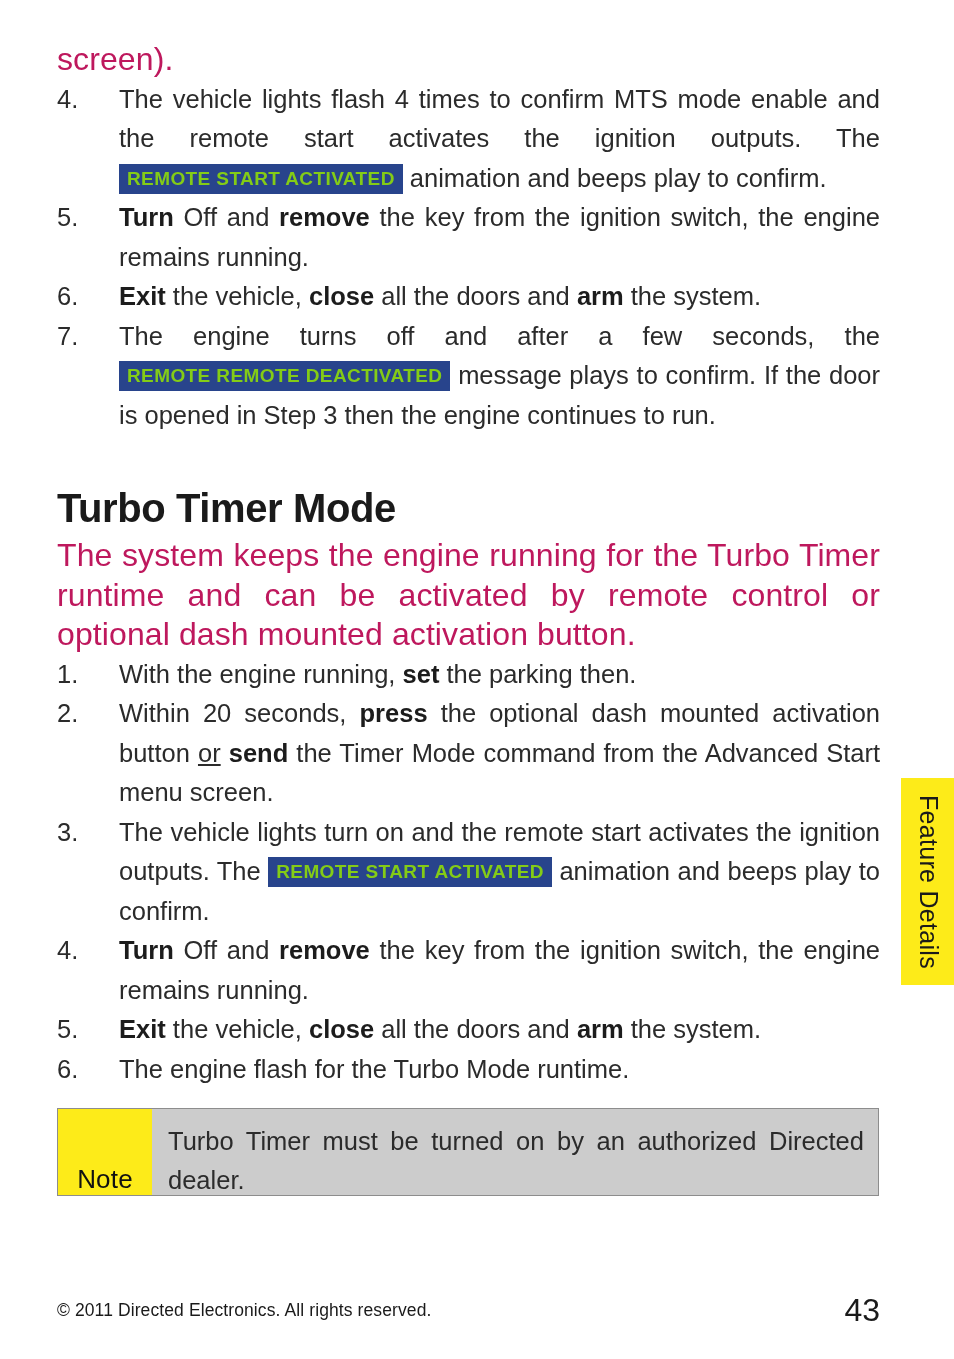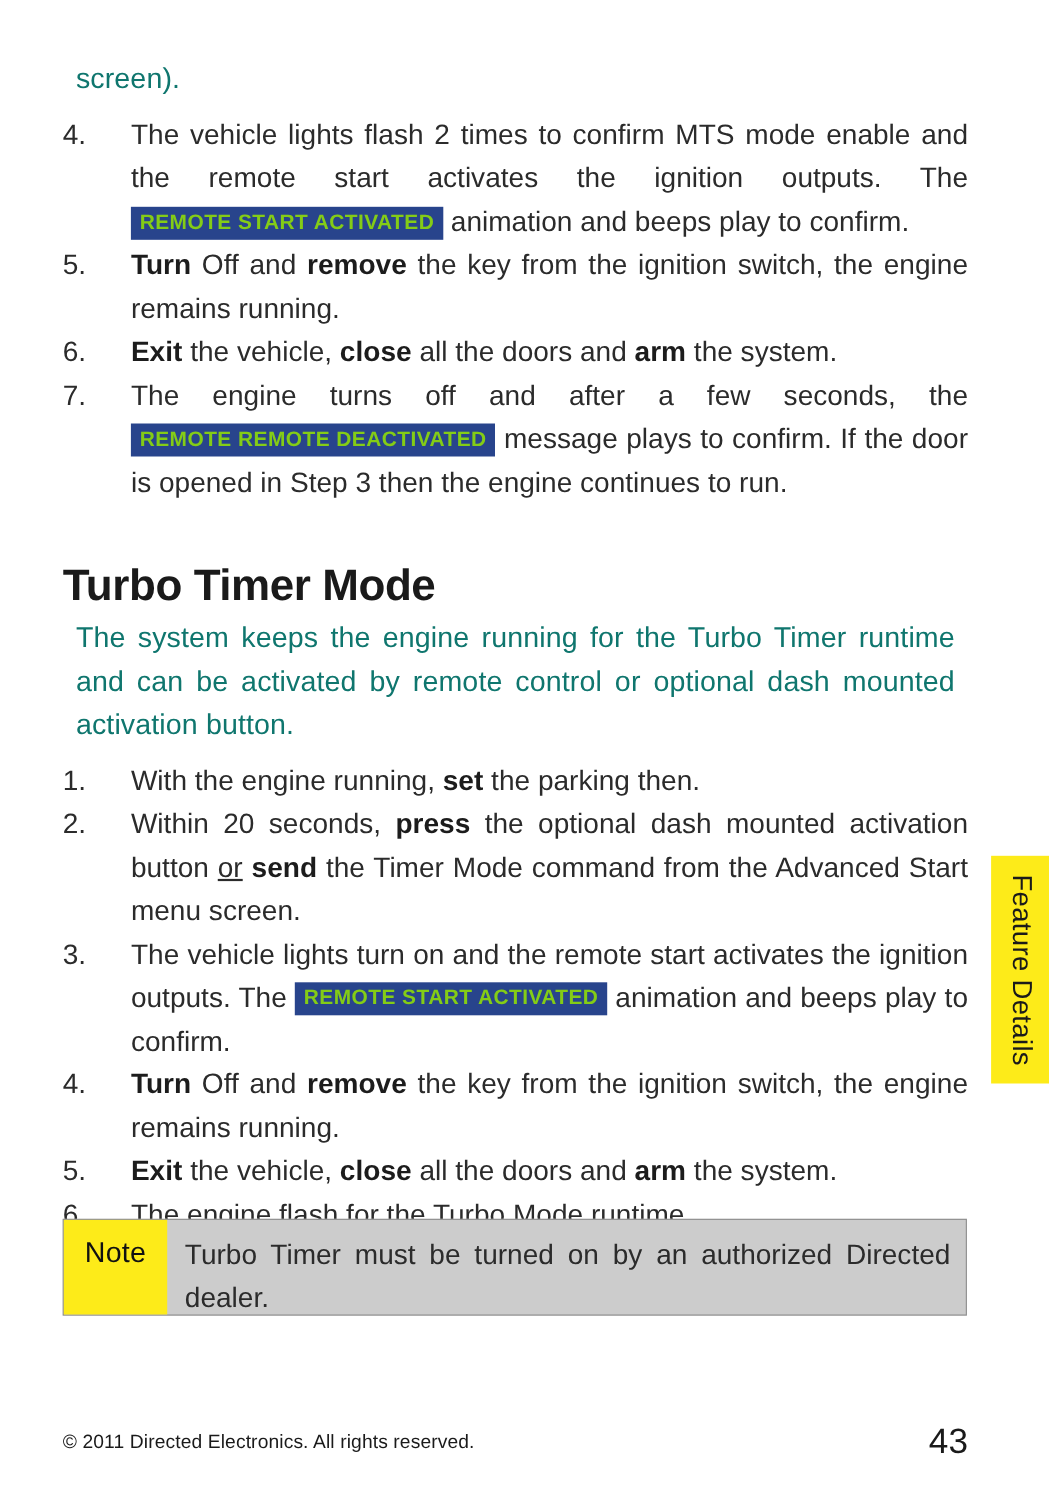--- a/index.html
+++ b/index.html
@@ -23,26 +23,26 @@
 
   
   .content {
     position: absolute;
     left: 57px;
     top: 40px;
     width: 823px;
   }
 
   .para {
-    font-size: 26px;
+    font-size: 32px;
     line-height: 39.5px;
     text-align: justify;
     letter-spacing: 0.1px;
-    color: #0f766e;
-    margin: 12px;
+    color: #be185d;
+    margin: 0;
   }
   .para.last-line-left { text-align-last: left; }
 
   
   .numlist {
     margin: 0;
     padding: 0;
     list-style: none;
   }
   .numlist li {
@@ -104,21 +104,21 @@
     border: 1px solid #8d8d8d;
     background: #cccccc;
     display: flex;
     box-sizing: border-box;
   }
   .note-label {
     width: 94px;
     flex: 0 0 94px;
     background: #fdeb19;
     display: flex;
-    align-items: flex-start;
+    align-items: flex-end;
     justify-content: center;
     padding-top: 14px;
     box-sizing: border-box;
   }
   .note-label span {
     font-size: 26px;
     font-weight: normal;
     color: #111111;
     letter-spacing: 0.2px;
   }
@@ -183,21 +183,21 @@
   <div class="content">
 
     <p class="para last-line-left">
       <span>screen).</span>
     </p>
 
     <ol class="numlist">
 
       <li>
         <span class="num">4.</span>
-        <span class="li-body"><span>The vehicle lights flash 2 times to confirm MTS mode enable and the remote start activates the ignition outputs. The </span><span class="badge">REMOTE START ACTIVATED</span><span> animation and beeps play to confirm.</span></span>
+        <span class="li-body"><span>The vehicle lights flash 4 times to confirm MTS mode enable and the remote start activates the ignition outputs. The </span><span class="badge">REMOTE START ACTIVATED</span><span> animation and beeps play to confirm.</span></span>
       </li>
 
       <li class="lastleft">
         <span class="num">5.</span>
         <span class="li-body"><strong class="b">Turn</strong><span> Off and </span><strong class="b">remove</strong><span> the key from the ignition switch, the engine remains running.</span></span>
       </li>
 
       <li class="lastleft">
         <span class="num">6.</span>
         <span class="li-body"><strong class="b">Exit</strong><span> the vehicle, </span><strong class="b">close</strong><span> all the doors and </span><strong class="b">arm</strong><span> the system.</span></span>

